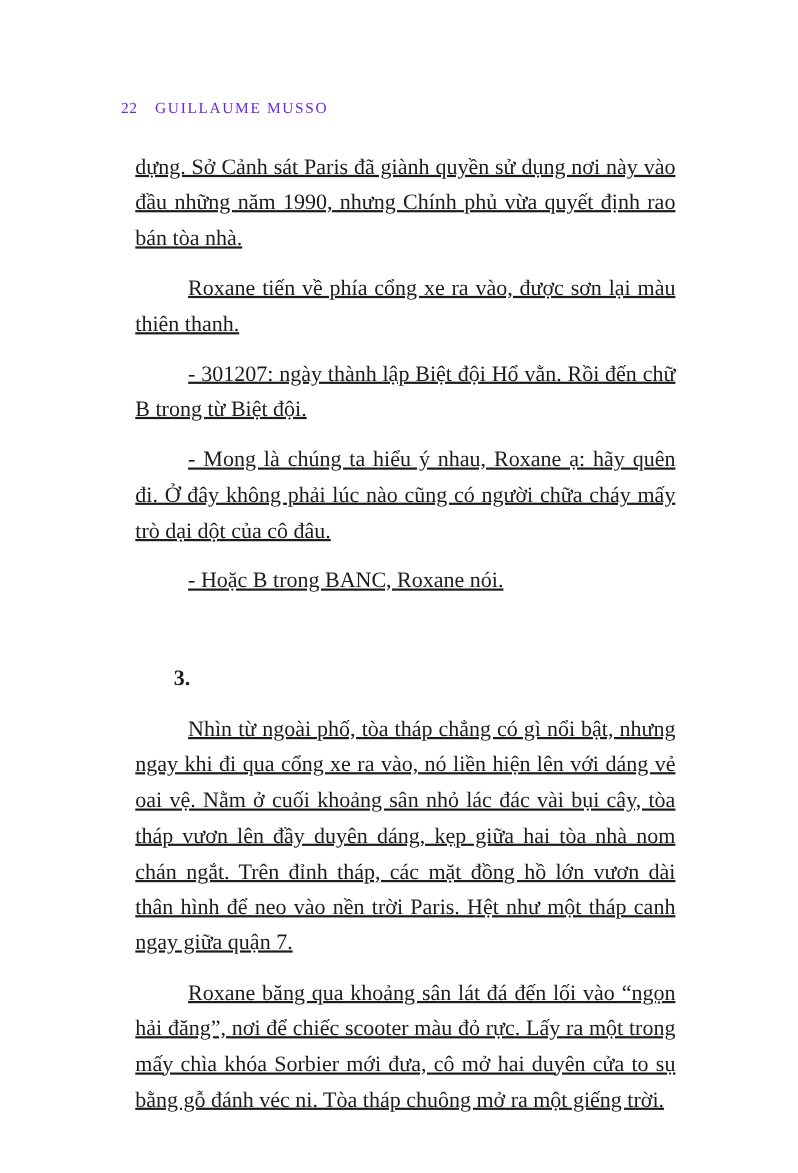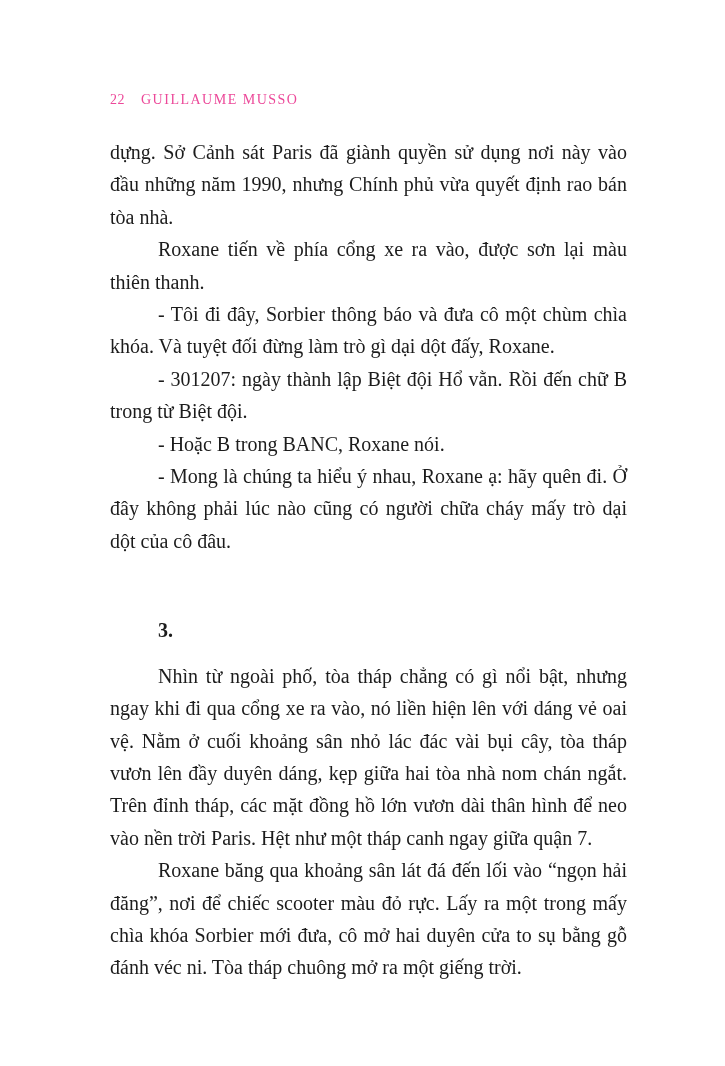--- a/index.html
+++ b/index.html
@@ -17,38 +17,39 @@
     font-family: "Liberation Serif", "DejaVu Serif", serif;
     color: #1c1c1c;
     overflow: hidden;
   }
   .running-head {
     display: flex;
     align-items: baseline;
     font-family: "Liberation Serif", "DejaVu Serif", serif;
     font-size: 14px;
     letter-spacing: 1.5px;
-    color: #ec4899;
+    color: #6d28d9;
     margin-bottom: 28px;
   }
   .running-head .page-num {
     margin-right: 16px;
     letter-spacing: 0.5px;
   }
   .running-head .author {
     text-transform: uppercase;
   }
   .text-block {
     font-size: 20px;
     line-height: 32.4px;
     text-align: justify;
   }
   .para {
-    margin: 0;
+    margin: 13px;
     text-indent: 0;
+    text-decoration: underline;
   }
   .para.indent {
     text-indent: 48px;
   }
   .section-heading {
     font-size: 20px;
     font-weight: bold;
     margin: 57px 0 13px 0;
     text-indent: 48px;
     text-align: left;
@@ -64,28 +65,27 @@
     <span class="page-num">22</span>
     <span class="author">GUILLAUME MUSSO</span>
   </header>
 
   <main class="text-block">
 
     <p class="para">dựng. Sở Cảnh sát Paris đã giành quyền sử dụng nơi này vào đầu những năm 1990, nhưng Chính phủ vừa quyết định rao bán tòa nhà.</p>
 
     <p class="para indent">Roxane tiến về phía cổng xe ra vào, được sơn lại màu thiên thanh.</p>
 
-    <p class="para indent">- Tôi đi đây, Sorbier thông báo và đưa cô một chùm chìa khóa. Và tuyệt đối đừng làm trò gì dại dột đấy, Roxane.</p>
 
 
     <p class="para indent">- 301207: ngày thành lập Biệt đội Hổ vằn. Rồi đến chữ B trong từ Biệt đội.</p>
 
+    <p class="para indent">- Mong là chúng ta hiểu ý nhau, Roxane ạ: hãy quên đi. Ở đây không phải lúc nào cũng có người chữa cháy mấy trò dại dột của cô đâu.</p>
+
     <p class="para indent">- Hoặc B trong BANC, Roxane nói.</p>
-
-    <p class="para indent">- Mong là chúng ta hiểu ý nhau, Roxane ạ: hãy quên đi. Ở đây không phải lúc nào cũng có người chữa cháy mấy trò dại dột của cô đâu.</p>
 
     <h2 class="section-heading">3.</h2>
 
     <p class="para indent">Nhìn từ ngoài phố, tòa tháp chẳng có gì nổi bật, nhưng ngay khi đi qua cổng xe ra vào, nó liền hiện lên với dáng vẻ oai vệ. Nằm ở cuối khoảng sân nhỏ lác đác vài bụi cây, tòa tháp vươn lên đầy duyên dáng, kẹp giữa hai tòa nhà nom chán ngắt. Trên đỉnh tháp, các mặt đồng hồ lớn vươn dài thân hình để neo vào nền trời Paris. Hệt như một tháp canh ngay giữa quận 7.</p>
 
     <p class="para indent">Roxane băng qua khoảng sân lát đá đến lối vào “ngọn hải đăng”, nơi để chiếc scooter màu đỏ rực. Lấy ra một trong mấy chìa khóa Sorbier mới đưa, cô mở hai duyên cửa to sụ bằng gỗ đánh véc ni. Tòa tháp chuông mở ra một giếng trời.</p>
 
   </main>
 
 </div>

